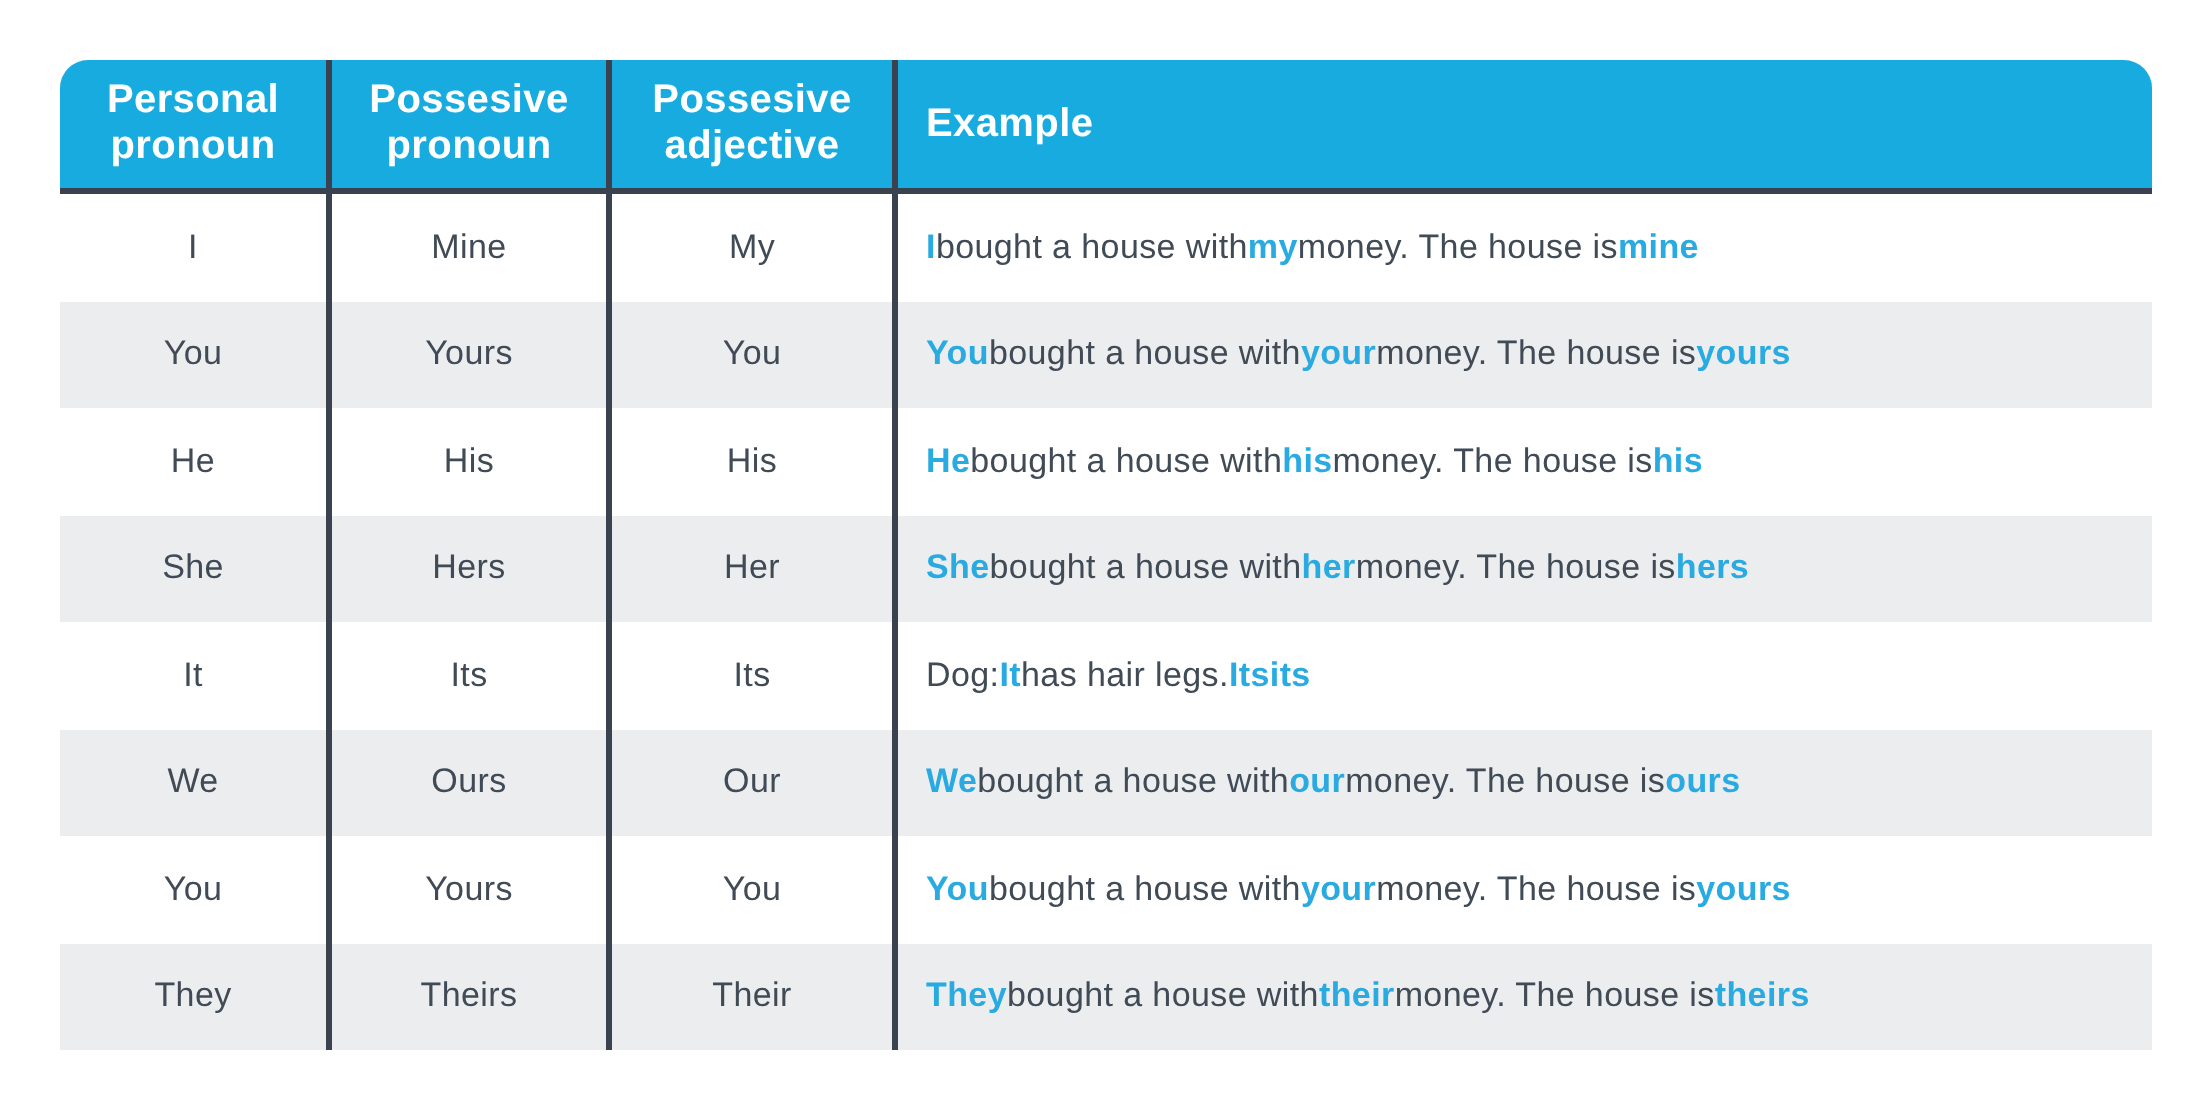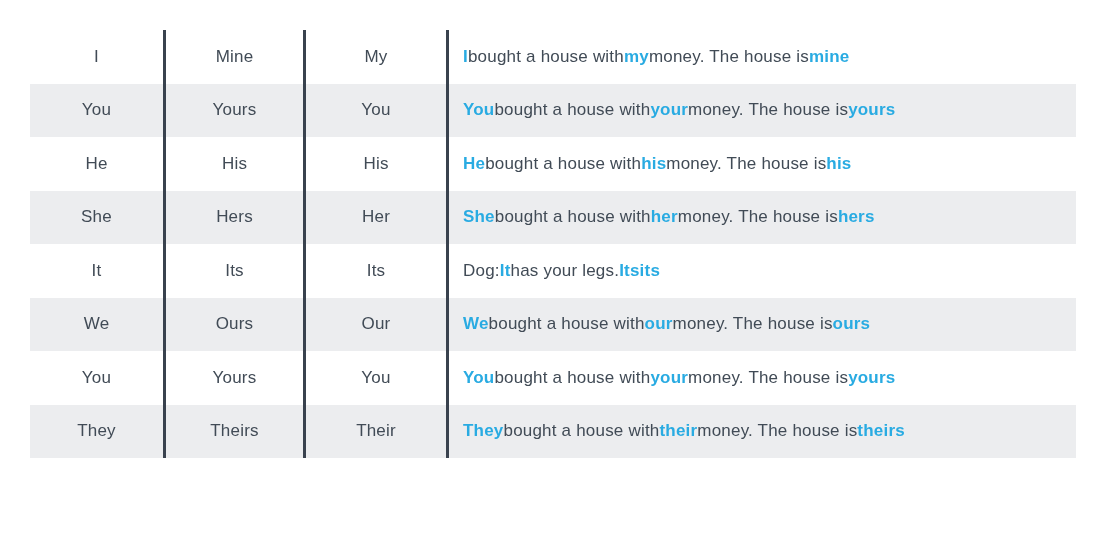--- a/index.html
+++ b/index.html
@@ -82,20 +82,26 @@
   .hl {
     color: var(--highlight);
     font-weight: bold;
   }
 </style>
 </head>
 <body>
 
 <div class="page">
   <div class="pronoun-table">
+    <div class="thead">
+      <div class="th c1 vline">Personal pronoun</div>
+      <div class="th c2 vline">Possesive pronoun</div>
+      <div class="th c3 vline">Possesive adjective</div>
+      <div class="th c4 example-col">Example</div>
+    </div>
     <div class="tbody" id="tbody">
         <div class="row">
           <div class="cell c1 vline">I</div>
           <div class="cell c2 vline">Mine</div>
           <div class="cell c3 vline">My</div>
           <div class="cell c4 example-col">
             <span class="hl">I</span>
             <span> bought a house with </span>
             <span class="hl">my</span>
             <span> money. The house is </span>
@@ -138,21 +144,21 @@
             <span class="hl">hers</span>
           </div>
         </div>
         <div class="row">
           <div class="cell c1 vline">It</div>
           <div class="cell c2 vline">Its</div>
           <div class="cell c3 vline">Its</div>
           <div class="cell c4 example-col">
             <span>Dog: </span>
             <span class="hl">It</span>
-            <span> has your legs. </span>
+            <span> has hair legs. </span>
             <span class="hl">Its</span>
             <span class="hl">its</span>
           </div>
         </div>
         <div class="row alt">
           <div class="cell c1 vline">We</div>
           <div class="cell c2 vline">Ours</div>
           <div class="cell c3 vline">Our</div>
           <div class="cell c4 example-col">
             <span class="hl">We</span>

